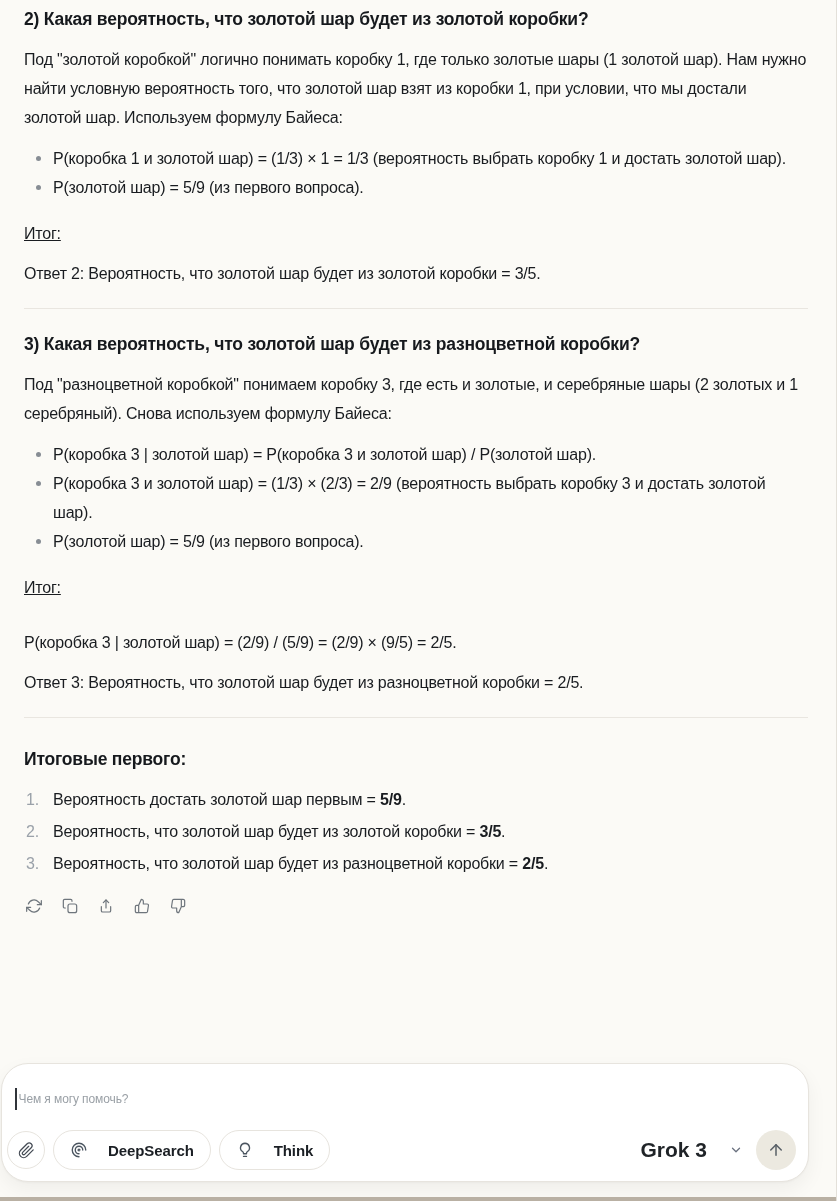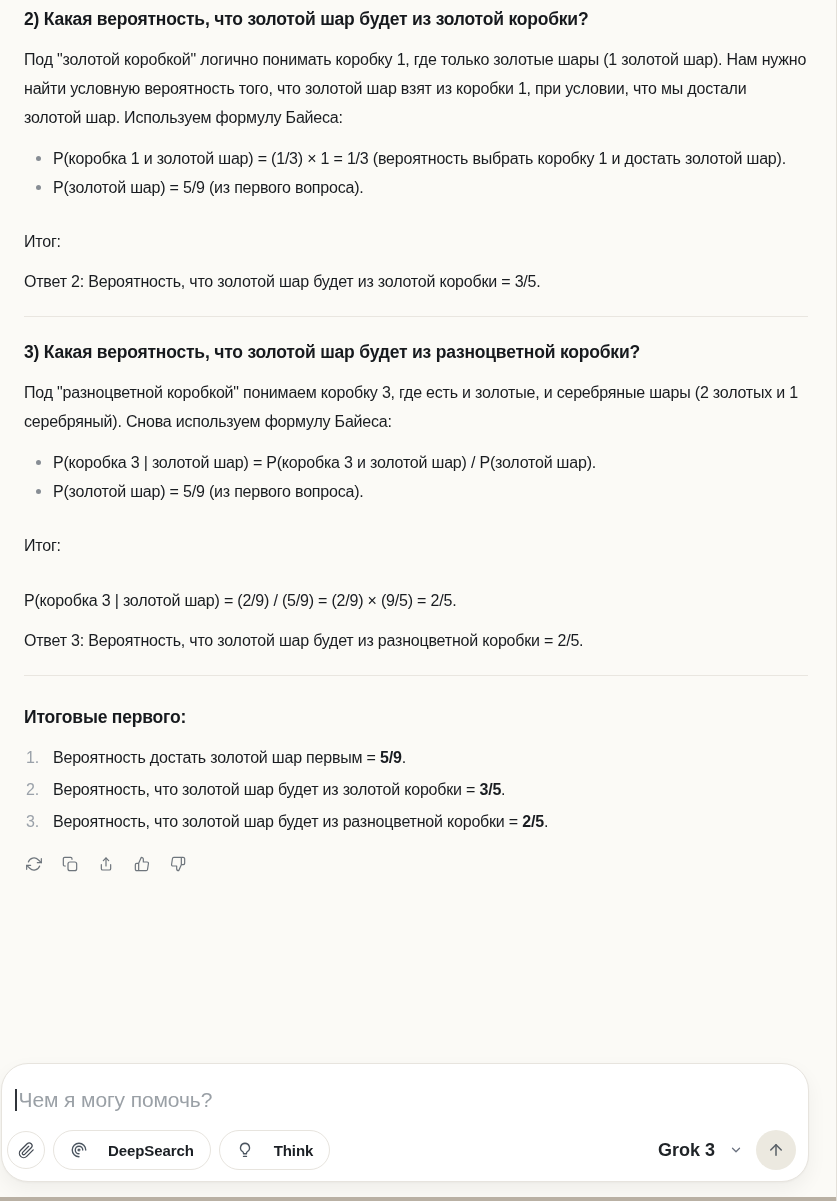--- a/index.html
+++ b/index.html
@@ -26,21 +26,21 @@
     margin: 24px 0 0; letter-spacing: -0.2px; color: #16191d;
   }
   .section-heading.first { margin-top: 8px; }
   .body-p { margin: 14px 0 0; }
   .blist { list-style: none; margin: 12px 0 0; padding: 0; }
   .blist li { position: relative; padding-left: 29px; }
   .blist li::before {
     content: ""; position: absolute; left: 12px; top: 12px;
     width: 5px; height: 5px; border-radius: 50%; background: #878d94;
   }
-  .itog-p { margin: 25px 0 0; }
+  .itog-p { margin: 17px 0 0; text-decoration: underline; }
   .equation-p { margin: 26px 0 0; }
   .answer-p { margin: 11px 0 0; font-weight: 400; }
   hr.divider { border: none; border-top: 1px solid #e9e6e0; margin: 20px 0 0; }
 
   .final-heading { font-size: 17.5px; font-weight: 700; line-height: 23px; margin: 30px 0 0; color: #16191d; }
   .flist { list-style: none; margin: 14px 0 0; padding: 0; }
   .flist li { position: relative; padding-left: 29px; margin-top: 3px; }
   .flist li:first-child { margin-top: 0; }
   .flist .num { position: absolute; left: 2px; color: #9aa1a9; }
   .flist b { font-weight: 700; }
@@ -58,21 +58,21 @@
     position: absolute; left: 1px; top: 1063px;
     width: 808px; height: 119px;
     background: #ffffff;
     border: 1px solid #e7e4de;
     border-radius: 27px;
     box-shadow: 0 1px 2px rgba(0,0,0,.03), 0 8px 20px rgba(0,0,0,.05);
   }
   .composer-input {
     position: absolute; left: 13px; top: 24px; right: 20px;
     display: flex; align-items: center;
-    font-size: 21px; color: #9aa0a6; letter-spacing: -0.1px;
+    font-size: 12px; color: #9aa0a6; letter-spacing: -0.1px;
   }
   .caret { width: 1.5px; height: 22px; background: #30343a; margin-right: 2px; }
   .controls {
     position: absolute; left: 5px; right: 12px; bottom: 11px; height: 40px;
     display: flex; align-items: center;
   }
   .attach-btn {
     width: 38px; height: 38px; border-radius: 50%;
     border: 1px solid #e7e4de; background: #fff; color: #454c55;
     display: flex; align-items: center; justify-content: center;
@@ -84,24 +84,24 @@
     border: 1px solid #e7e4de; background: #fff;
     display: flex; align-items: center; gap: 20px;
     padding: 0 16px; margin-left: 8px;
     font-family: "Liberation Sans", sans-serif;
     font-size: 15px; font-weight: 700; color: #1b1f24; letter-spacing: -0.1px;
     cursor: pointer; flex: 0 0 auto;
   }
   .pill svg { width: 18px; height: 18px; color: #4b5560; }
   .spacer { flex: 1 1 auto; }
   .model-selector {
-    display: flex; align-items: center; gap: 14px;
+    display: flex; align-items: center; gap: 22px;
     background: none; border: none; padding: 0; margin-right: 13px;
     font-family: "Liberation Sans", sans-serif;
-    font-size: 18px; font-weight: 600; color: #1f2327; cursor: pointer;
+    font-size: 21px; font-weight: 600; color: #1f2327; cursor: pointer;
   }
   .model-selector svg { width: 14px; height: 14px; color: #6b7280; }
   .send-btn {
     width: 40px; height: 40px; border-radius: 50%;
     border: none; background: #ece9e0; color: #585f66;
     display: flex; align-items: center; justify-content: center;
     padding: 0; cursor: pointer; flex: 0 0 auto;
   }
   .send-btn svg { width: 18px; height: 18px; }
 
@@ -126,20 +126,21 @@
     <p class="answer-p">Ответ 2: Вероятность, что золотой шар будет из золотой коробки = 3/5.</p>
   </section>
 
   <hr class="divider">
 
   <section>
     <h3 class="section-heading">3) Какая вероятность, что золотой шар будет из разноцветной коробки?</h3>
     <p class="body-p">Под "разноцветной коробкой" понимаем коробку 3, где есть и золотые, и серебряные шары (2 золотых и 1 серебряный). Снова используем формулу Байеса:</p>
     <ul class="blist">
       <li>P(коробка 3 | золотой шар) = P(коробка 3 и золотой шар) / P(золотой шар).</li>
+      <li>P(коробка 3 и золотой шар) = (1/3) × (2/3) = 2/9 (вероятность выбрать коробку 3 и достать золотой шар).</li>
       <li>P(золотой шар) = 5/9 (из первого вопроса).</li>
     </ul>
     <p class="itog-p">Итог:</p>
     <p class="equation-p">P(коробка 3 | золотой шар) = (2/9) / (5/9) = (2/9) × (9/5) = 2/5.</p>
     <p class="answer-p">Ответ 3: Вероятность, что золотой шар будет из разноцветной коробки = 2/5.</p>
   </section>
 
   <hr class="divider">
 
   <section>

